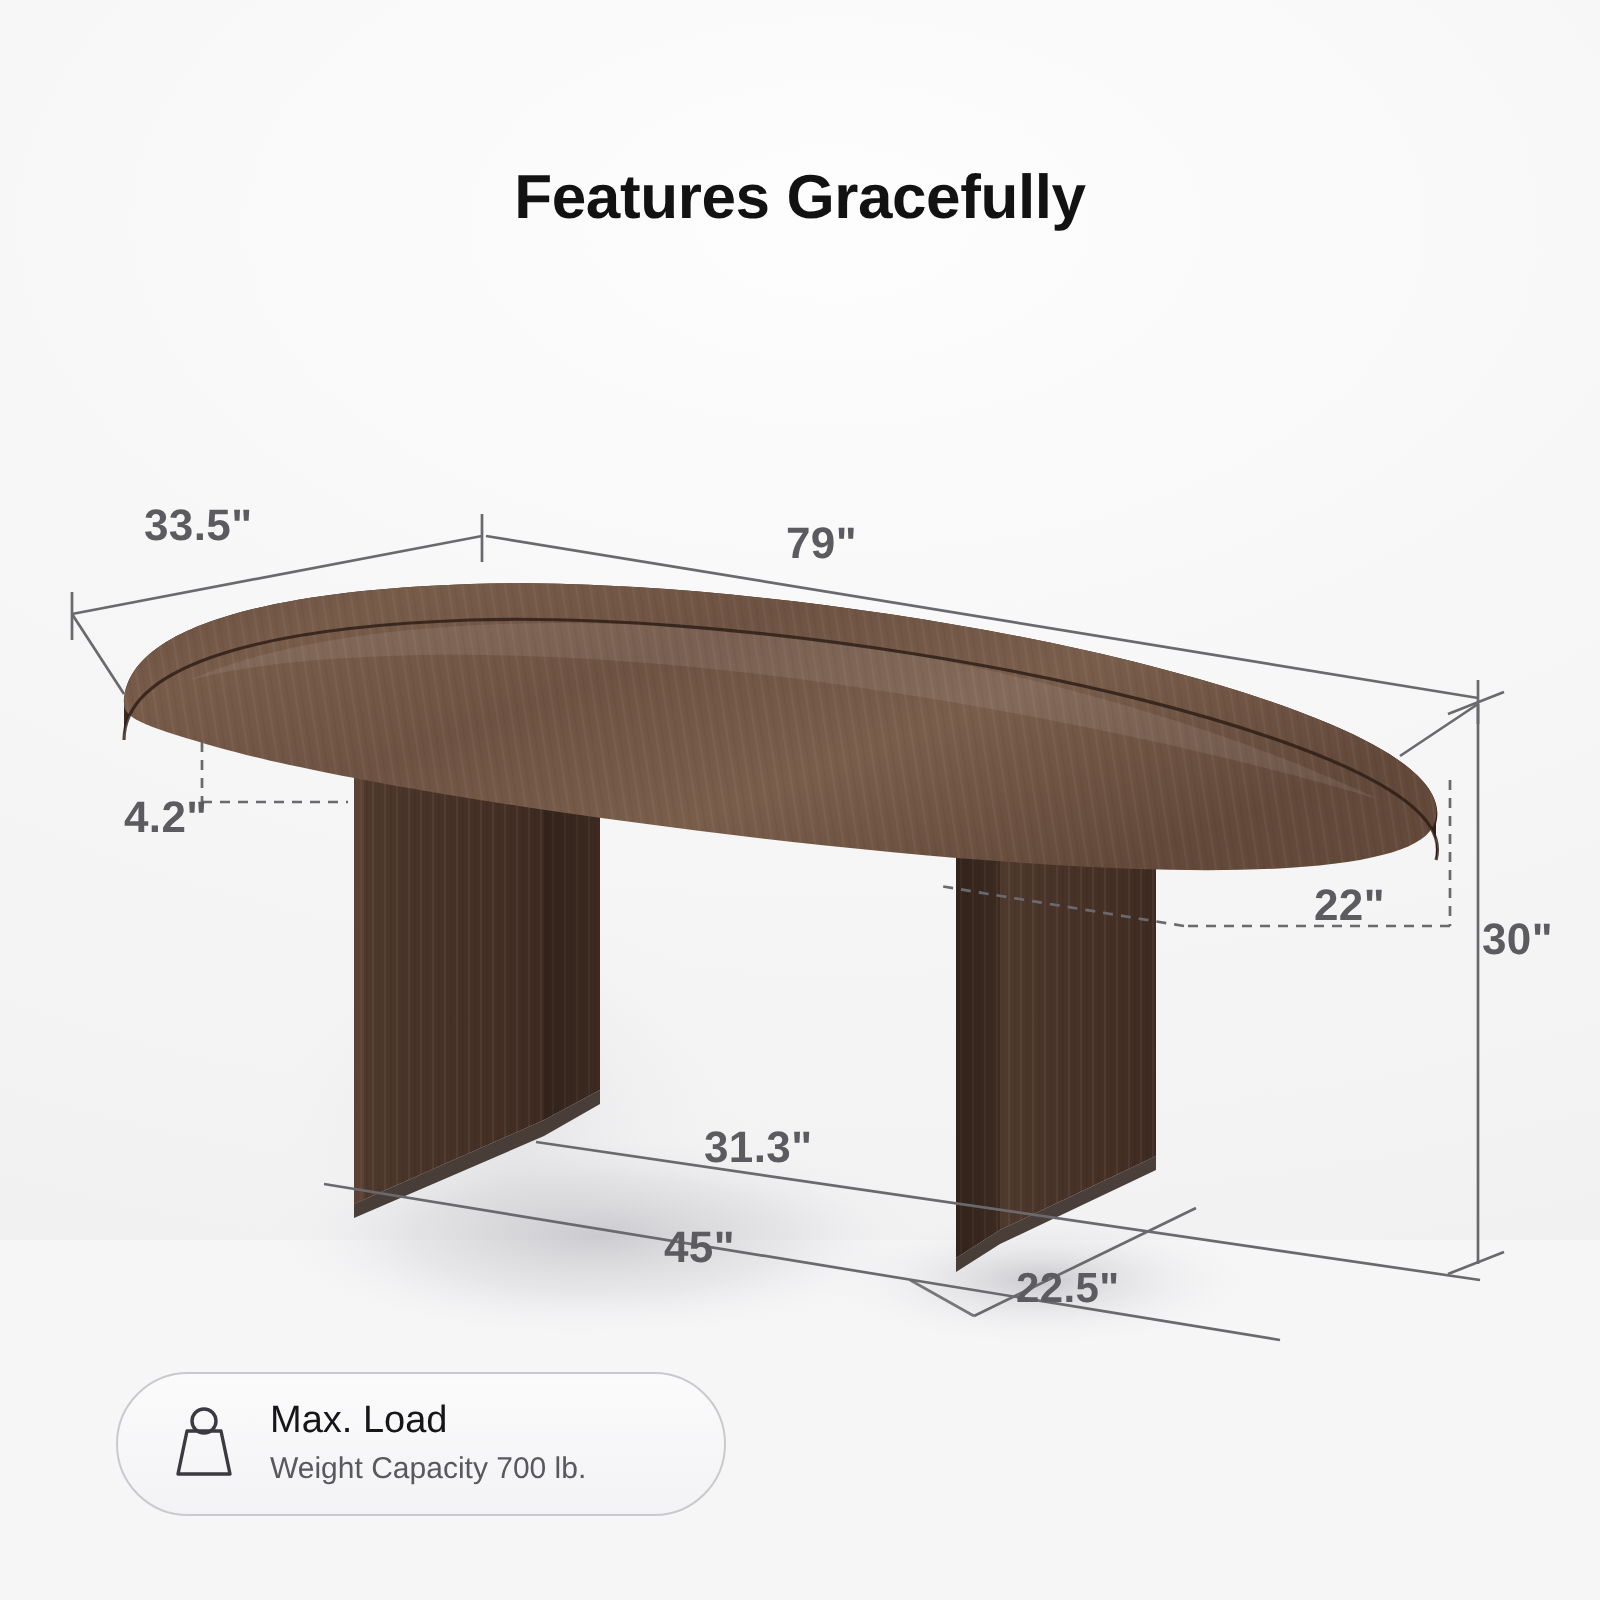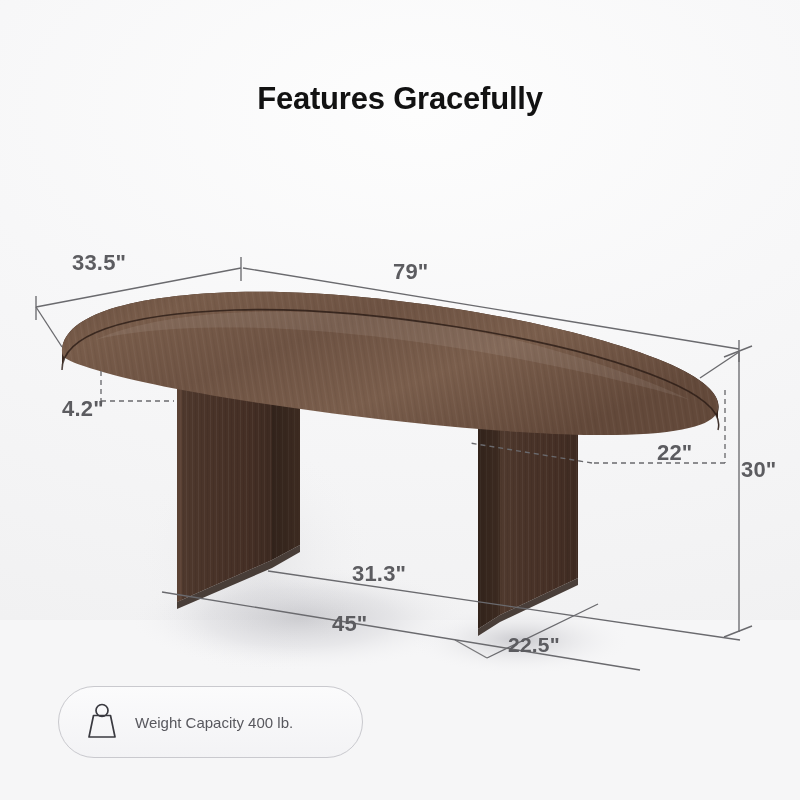--- a/index.html
+++ b/index.html
@@ -232,17 +232,18 @@
   <div class="dim" style="left:332px; top:611px;">45"</div>
 
   <div class="dim sm" style="left:508px; top:633px;">22.5"</div>
 
   <div id="badge">
     <svg class="bicon" viewBox="0 0 46 46">
       <circle cx="23" cy="11.5" r="6" fill="none" stroke="#3a3a40" stroke-width="1.7"></circle>
       <path d="M14.5,16.5 L31.5,16.5 L36,38 L10,38 Z" fill="none" stroke="#3a3a40" stroke-width="1.7" stroke-linejoin="round"></path>
     </svg>
     <div class="btext">
-      <div class="bt2">Weight Capacity 400 lb.</div>
+      <div class="bt1">Max. Load</div>
+      <div class="bt2">Weight Capacity 700 lb.</div>
     </div>
   </div>
 
 </div>
 
 </body></html>

